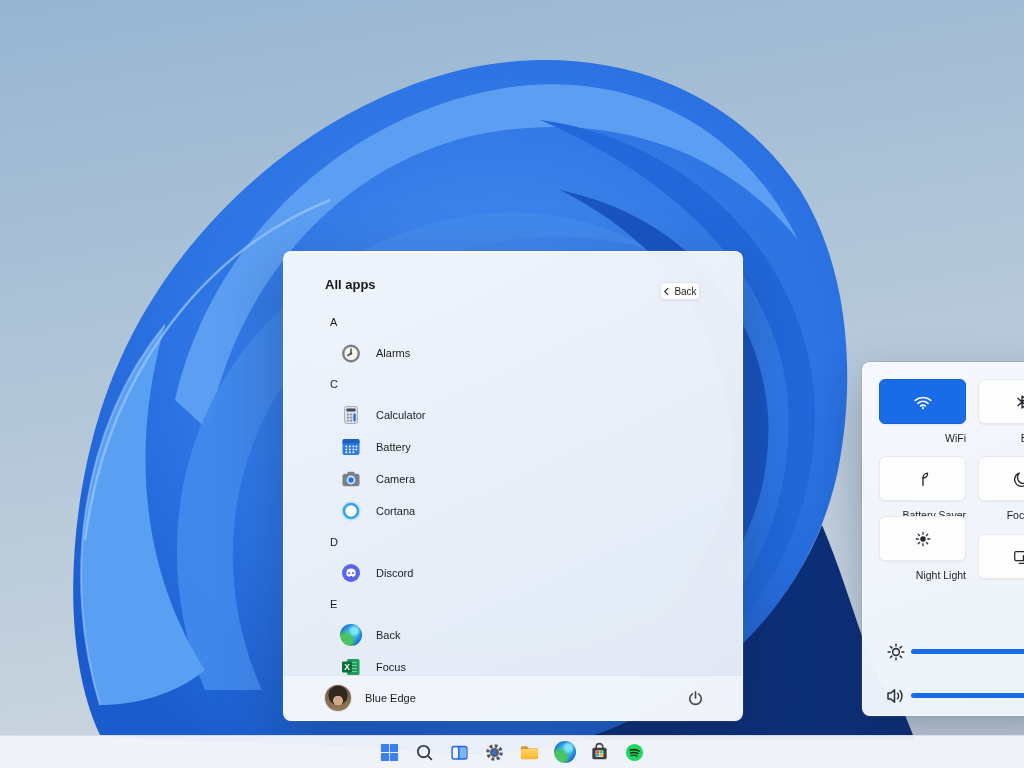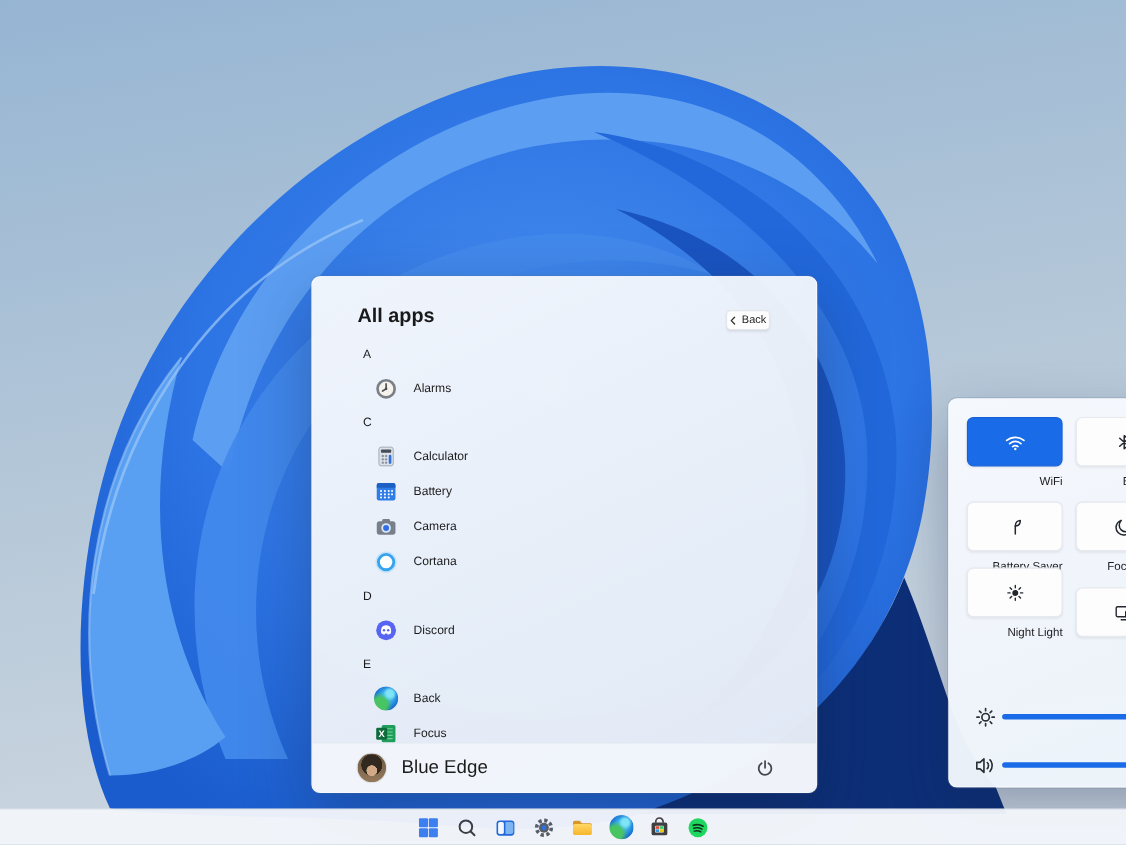--- a/index.html
+++ b/index.html
@@ -10,21 +10,21 @@
   .wallpaper { position:absolute; inset:0; }
 
   
   .start-menu {
     position:absolute; left:283px; top:251px; width:460px; height:470px;
     border-radius:8px;
     background:linear-gradient(155deg, rgba(245,248,252,0.97) 0%, rgba(236,241,248,0.97) 60%, rgba(231,237,246,0.97) 100%);
     border:1px solid rgba(255,255,255,0.55);
     box-shadow:0 0 0 1px rgba(90,110,140,0.18), 0 24px 60px rgba(15,35,75,0.35);
   }
-  .sm-title { position:absolute; top:25px; left:41px; font-size:18px; font-weight:700; color:#191919; }
+  .sm-title { position:absolute; top:25px; left:41px; font-size:13px; font-weight:700; color:#191919; }
   .back-btn {
     position:absolute; top:30px; left:376px; width:40px; height:18px;
     background:#fdfdfd; border:1px solid #e2e5ea; border-radius:4px;
     display:flex; align-items:center; justify-content:center; gap:4px;
     font-size:10px; color:#1f1f1f; box-shadow:0 1px 2px rgba(0,0,0,0.08); cursor:default;text-align:right;
   }
   .app-list { position:absolute; left:0; right:0; top:55px; bottom:45px; overflow:hidden; }
   .section-letter { height:30px; display:flex; align-items:center; padding-left:46px; font-size:11px; color:#1c1c1c; }
   .app-row { height:32px; display:flex; align-items:center; padding-left:56px; gap:14px; font-size:11px; color:#1c1c1c; }
   .app-icon { width:22px; height:22px; flex:none; display:flex; }
@@ -34,21 +34,21 @@
     border-radius:0 0 8px 8px; display:flex; align-items:center;
   }
   .avatar {
     width:26px; height:26px; border-radius:50%; margin-left:41px; flex:none;
     background:
       radial-gradient(circle at 50% 60%, #d2a988 0 23%, rgba(0,0,0,0) 25%),
       radial-gradient(circle at 50% 40%, #31281f 0 46%, rgba(0,0,0,0) 48%),
       linear-gradient(180deg, #6d5740 0%, #94785a 100%);
     box-shadow:0 0 0 1px rgba(0,0,0,0.08);
   }
-  .user-name { margin-left:14px; font-size:17px; color:#1c1c1c; }
+  .user-name { margin-left:14px; font-size:11px; color:#1c1c1c; }
   .power-btn { position:absolute; right:38px; top:14px; width:17px; height:17px; display:flex; }
 
   
   .quick-settings {
     position:absolute; left:862px; top:362px; width:212px; height:354px;
     border-radius:8px;
     background:linear-gradient(160deg, rgba(246,249,253,0.98), rgba(236,242,249,0.98));
     border:1px solid rgba(255,255,255,0.6);
     box-shadow:0 0 0 1px rgba(90,110,140,0.18), 0 20px 50px rgba(15,35,75,0.32);
   }

